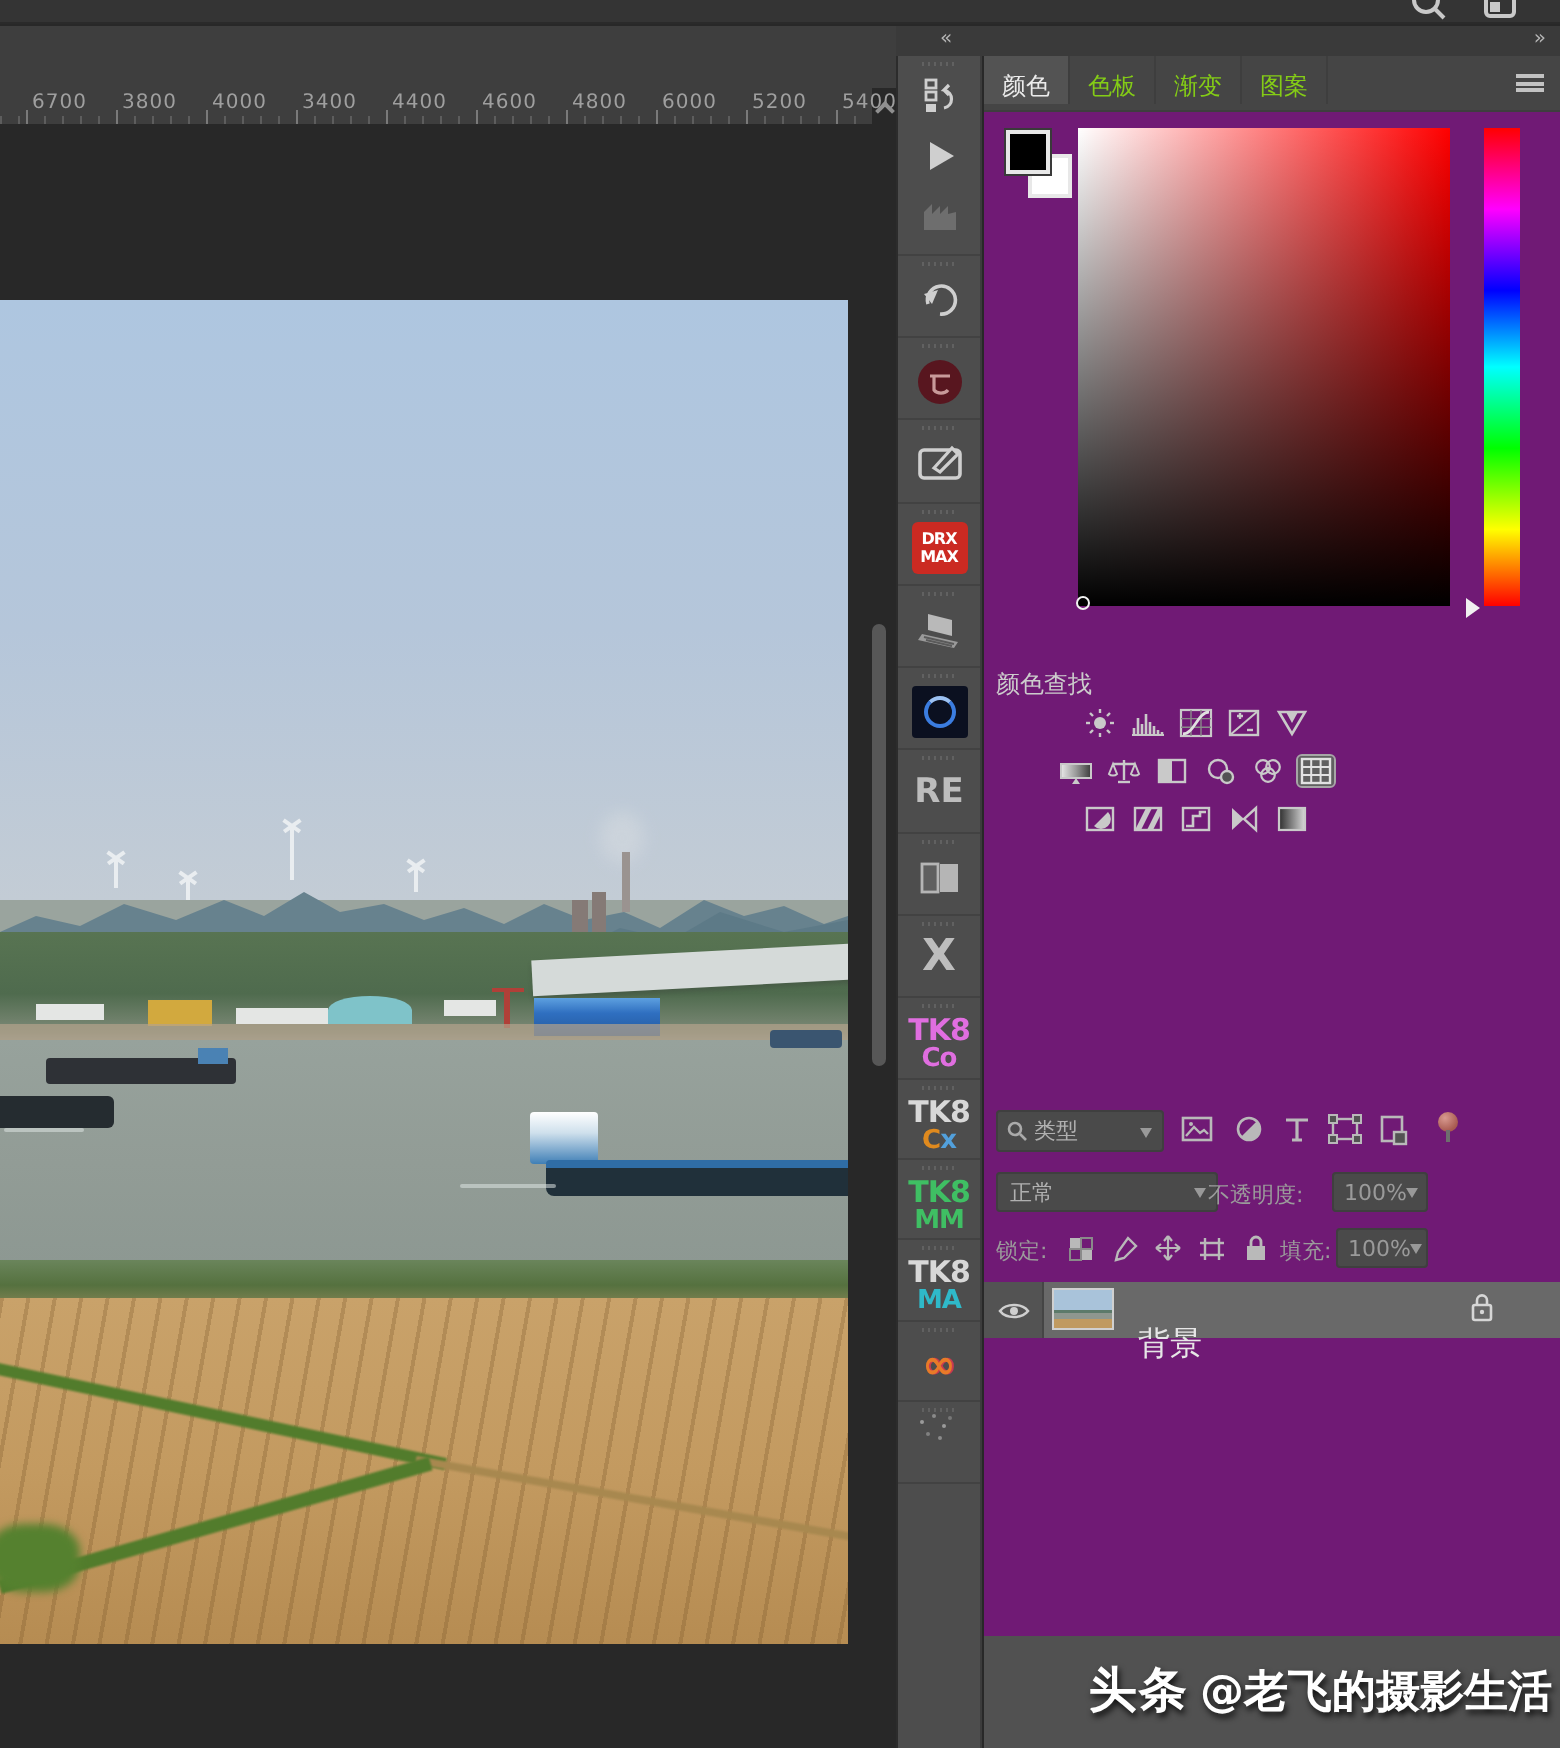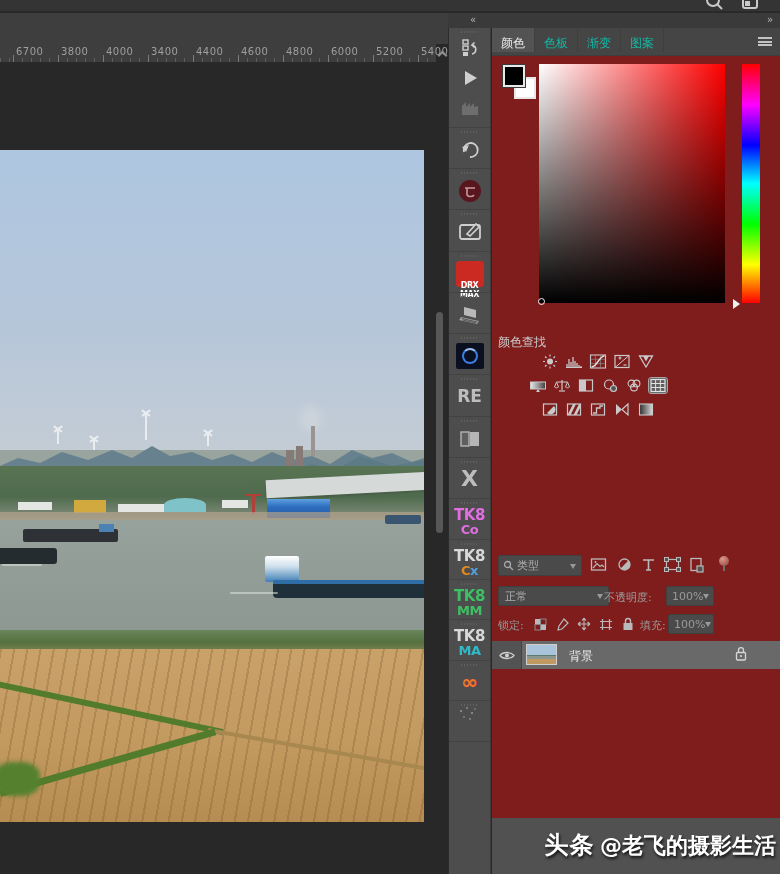--- a/index.html
+++ b/index.html
@@ -87,42 +87,42 @@
              border-left:1px solid #2c2c2c; border-right:1px solid #3c3c3c; }
   .ext-cell { position:relative; width:100%; border-top:1px solid #424242; }
   .ext-cell:first-child { border-top:none; }
   .grip { width:18px; height:2px; margin:3px auto 0;
           background:repeating-linear-gradient(90deg,#616161 0 1px,transparent 1px 3px); }
   .ext-ico { display:flex; align-items:center; justify-content:center; }
   .tklabel { text-align:center; line-height:1; font-weight:bold; }
   .tklabel .l1 { display:block; font-size:15px; color:#d8d8d8; letter-spacing:-.5px; }
   .tklabel .l2 { display:block; font-size:13px; letter-spacing:-.5px; }
   .drx { width:28px; height:26px; margin:4px auto 0; background:#cb2a22; border-radius:3px;
-         color:#fff; font-weight:bold; font-size:8px; line-height:1.15; text-align:center; padding-top:20px; letter-spacing:-.5px; }
+         color:#fff; font-weight:bold; font-size:8px; line-height:1.15; text-align:center; padding-top:4px; letter-spacing:-.5px; }
   .bigtxt { text-align:center; font-weight:bold; color:#bdbdbd; }
   .blue-ring { width:28px; height:26px; margin:4px auto 0; background:#0b1020; border-radius:2px;
                display:flex; align-items:center; justify-content:center; }
   .blue-ring i { display:block; width:16px; height:16px; border:2px solid #3b7de0; border-radius:50%;
                  border-top-color:#9cc1f2; }
   .inf { font-size:20px; font-weight:bold; text-align:center; color:#e87a28; text-shadow:1px 0 0 #c83a50; line-height:1; }
   .sparkle { position:relative; width:20px; height:16px; margin:4px auto 0; }
   .sparkle i { position:absolute; width:2px; height:2px; background:#9a9a9a; border-radius:50%;
                box-shadow:6px -3px 0 #8a8a8a, 11px 2px 0 #9a9a9a, 3px 6px 0 #808080, 9px 8px 0 #8a8a8a, 14px -2px 0 #777; }
 
   
   .panels { position:absolute; left:492px; top:28px; width:288px; height:846px; background:#515151; }
   .psec { position:relative; width:100%; }
   .tabbar { position:relative; height:28px; background:#454545; display:flex; align-items:flex-start;
             border-bottom:1px solid #3e3e3e; }
-  .tab { padding:7px 9px 0; font-size:12px; color:#14b8a6; border-right:1px solid #3e3e3e; white-space:nowrap; }
+  .tab { padding:7px 9px 0; font-size:12px; color:#84cc16; border-right:1px solid #3e3e3e; white-space:nowrap; }
   .tab.active { background:#535353; color:#ececec; border-right-color:#3e3e3e; }
   .pmenu { position:absolute; right:8px; top:9px; width:14px; height:9px;
            border-top:2px solid #c2c2c2; border-bottom:2px solid #c2c2c2; }
   .pmenu::after { content:""; display:block; margin-top:1.5px; height:2px; background:#c2c2c2; }
-  .pbody { position:relative; background:#7f1d1d; }
+  .pbody { position:relative; background:#701a75; }
 
   
   .color-body { height:270px; }
   .swatches { position:absolute; left:11px; top:9px; width:36px; height:36px; }
   .sw { position:absolute; width:22px; height:22px; border:2px solid #e8e8e8; }
   .sw.fg { left:0; top:0; background:#000; z-index:2; box-shadow:0 0 0 1px #3a3a3a; }
   .sw.bg { left:11px; top:12px; background:#fff; z-index:1; }
   .satval { position:absolute; left:47px; top:8px; width:186px; height:239px;
             background:linear-gradient(180deg,rgba(0,0,0,0) 0%,#000 100%),
                        linear-gradient(90deg,#fff 0%,#ff0000 100%); }
@@ -150,21 +150,21 @@
   .dimlab { position:absolute; font-size:11px; color:#9b9b9b; top:5px; }
   .fic { position:absolute; top:3px; }
   .pin { position:absolute; width:10px; height:10px; border-radius:50%;
          background:radial-gradient(circle at 35% 30%,#d89a90,#a85a50 70%); }
   .pin::after { content:""; position:absolute; left:4px; top:9px; width:2px; height:6px; background:#6e6e6e; }
   .layer-row { position:absolute; left:0; top:89px; width:288px; height:28px; background:#696969; }
   .eye-cell { position:absolute; left:0; top:0; width:30px; height:28px; background:#535353; border-right:1px solid #454545;
               display:flex; align-items:center; justify-content:center; }
   .thumb { position:absolute; left:34px; top:3px; width:31px; height:21px; border:1px solid #d0d0d0;
            background:linear-gradient(180deg,#a9c3da 0 52%,#5c7a6a 52% 60%,#8e978f 60% 76%,#c09a60 76% 100%); }
-  .lname { position:absolute; left:77px; top:7px; font-size:12px; color:#e6e6e6; }
+  .lname { position:absolute; left:77px; top:21px; font-size:16px; color:#e6e6e6; }
   .llock { position:absolute; left:243px; top:5px; }
 
   
   .watermark { position:absolute; right:4px; top:829px; white-space:nowrap; color:#ffffff;
                text-shadow:1px 2px 3px rgba(0,0,0,.85); font-weight:bold; }
   .watermark .wbadge { font-size:24px; letter-spacing:1px; }
   .watermark .whandle { font-size:22px; }
 
   svg { display:block; }
 </style>

